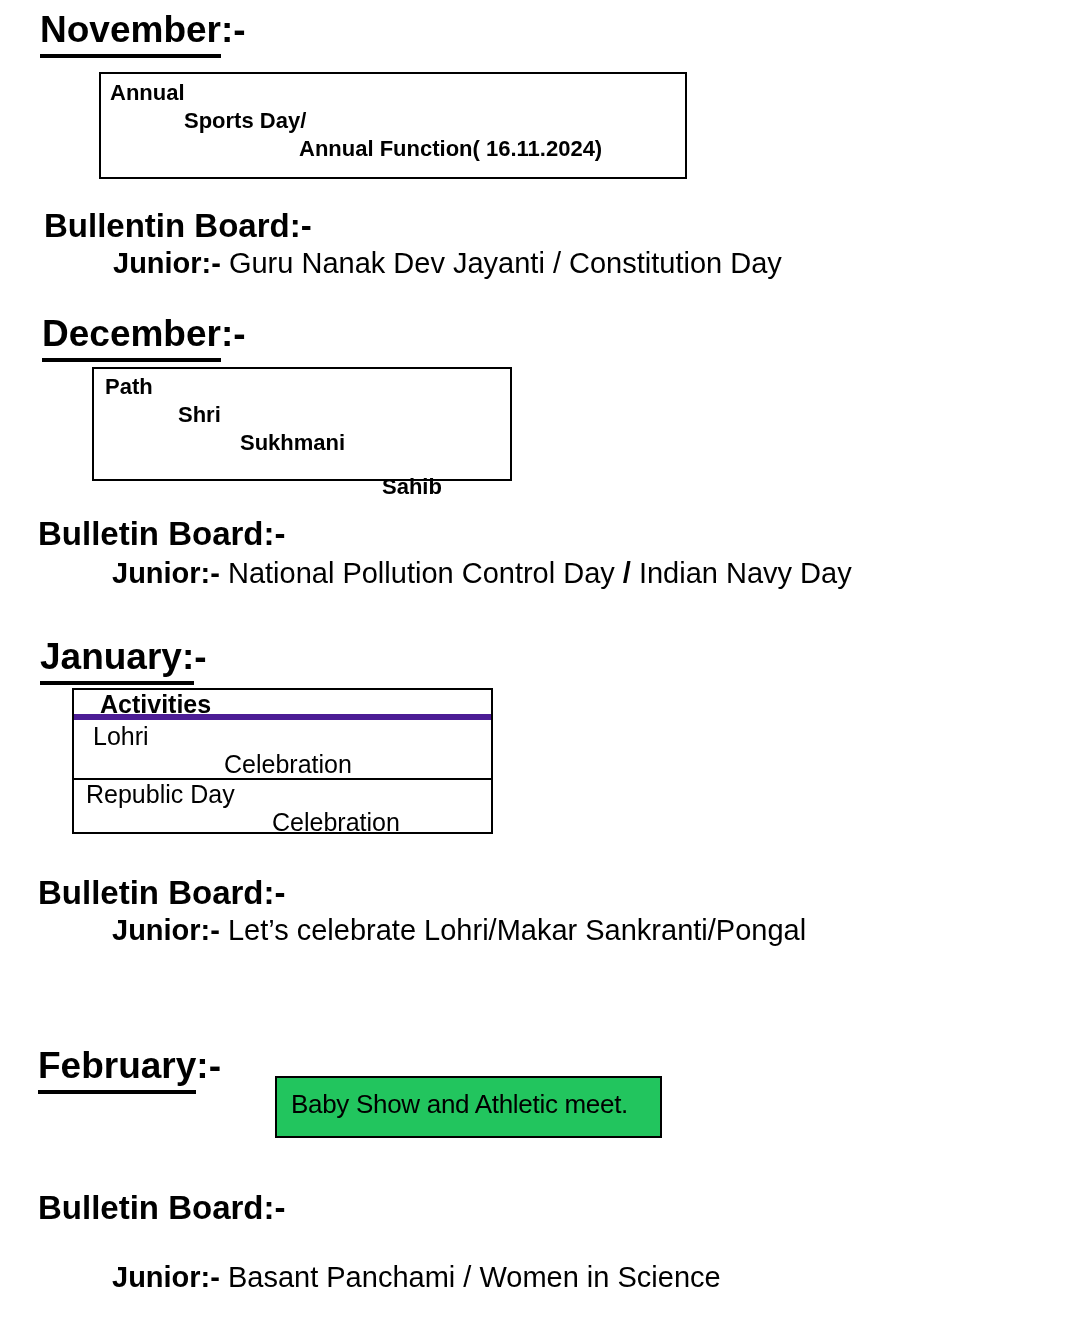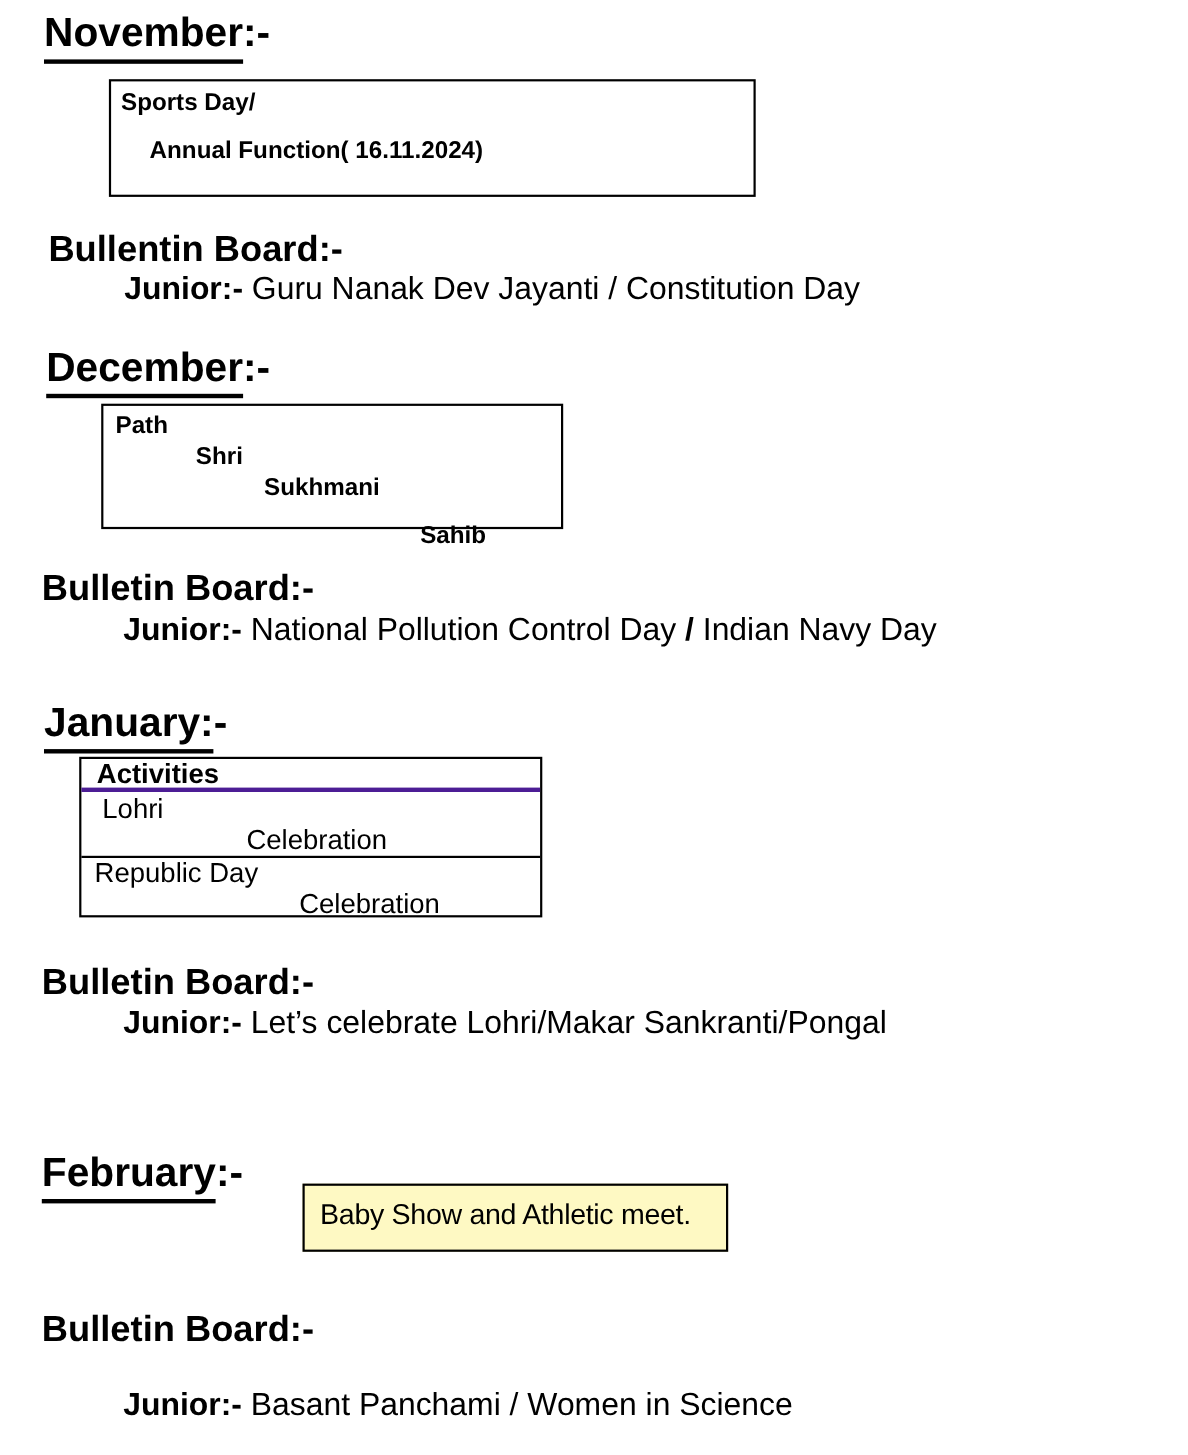--- a/index.html
+++ b/index.html
@@ -37,21 +37,21 @@
     background: #fff;
   }
   .activity-box .box-line {
     font-size: 22px;
     font-weight: bold;
     line-height: 28px;
     white-space: nowrap;
   }
   #nov-box { padding-top: 5px; }
   #nov-box .box-line:nth-child(1) { padding-left: 9px; }
-  #nov-box .box-line:nth-child(2) { padding-left: 35px; margin-top: 16px; }
+  #nov-box .box-line:nth-child(2) { padding-left: 83px; }
   #nov-box .box-line:nth-child(3) { padding-left: 198px; }
   #dec-box { padding-top: 4px; }
   #dec-box .box-line:nth-child(1) { padding-left: 11px; }
   #dec-box .box-line:nth-child(2) { padding-left: 84px; }
   #dec-box .box-line:nth-child(3) { padding-left: 146px; }
   #dec-box .box-line:nth-child(4) { padding-left: 288px; margin-top: 16px; }
 
   
   .bulletin-heading {
     font-size: 33px;
@@ -73,25 +73,25 @@
 
   
   .jan-table {
     border: 2px solid #000;
     box-sizing: border-box;
     background: #fff;
   }
   .jan-table .t-header {
     box-sizing: border-box;
     height: 30px;
-    border-bottom: 4px solid #4c1d95;
+    border-bottom: 6px solid #4c1d95;
     font-size: 25px;
     font-weight: bold;
     line-height: 28px;
-    padding-left: 14px;
+    padding-left: 26px;
     white-space: nowrap;
   }
   .jan-table .t-row {
     box-sizing: border-box;
     font-size: 25px;
     line-height: 28px;
     white-space: nowrap;
   }
   .jan-table .t-row.first {
     height: 60px;
@@ -101,39 +101,40 @@
   .jan-table .t-row.second { height: 56px; }
   .jan-table .row-l1-a { padding-left: 19px; }
   .jan-table .row-l2-a { padding-left: 150px; }
   .jan-table .row-l1-b { padding-left: 12px; }
   .jan-table .row-l2-b { padding-left: 198px; }
 
   
   #feb-box {
     border: 2px solid #000;
     box-sizing: border-box;
-    background: #fef9c3;
+    background: #22c55e;
     padding: 10px 0 0 14px;
   }
   #feb-box .feb-text {
     font-size: 26px;
     font-weight: normal;
     letter-spacing: -0.3px;
     line-height: 32px;
     white-space: nowrap;
   }
 </style>
 </head>
 <body>
 
 <div class="abs month-heading" style="left:40px; top:8px;">
   <span class="underlined">November</span><span>:-</span>
 </div>
 
 <div id="nov-box" class="abs activity-box" style="left:99px; top:72px; width:588px; height:107px;">
+  <div class="box-line">Annual</div>
   <div class="box-line">Sports Day/</div>
   <div class="box-line">Annual Function( 16.11.2024)</div>
 </div>
 
 <div class="abs bulletin-heading" style="left:44px; top:206px;">Bullentin Board:-</div>
 
 <div class="abs junior-line" style="left:113px; top:246px;">
   <span class="junior-label">Junior:-</span><span class="junior-text">Guru Nanak Dev Jayanti / Constitution Day</span>
 </div>
 

